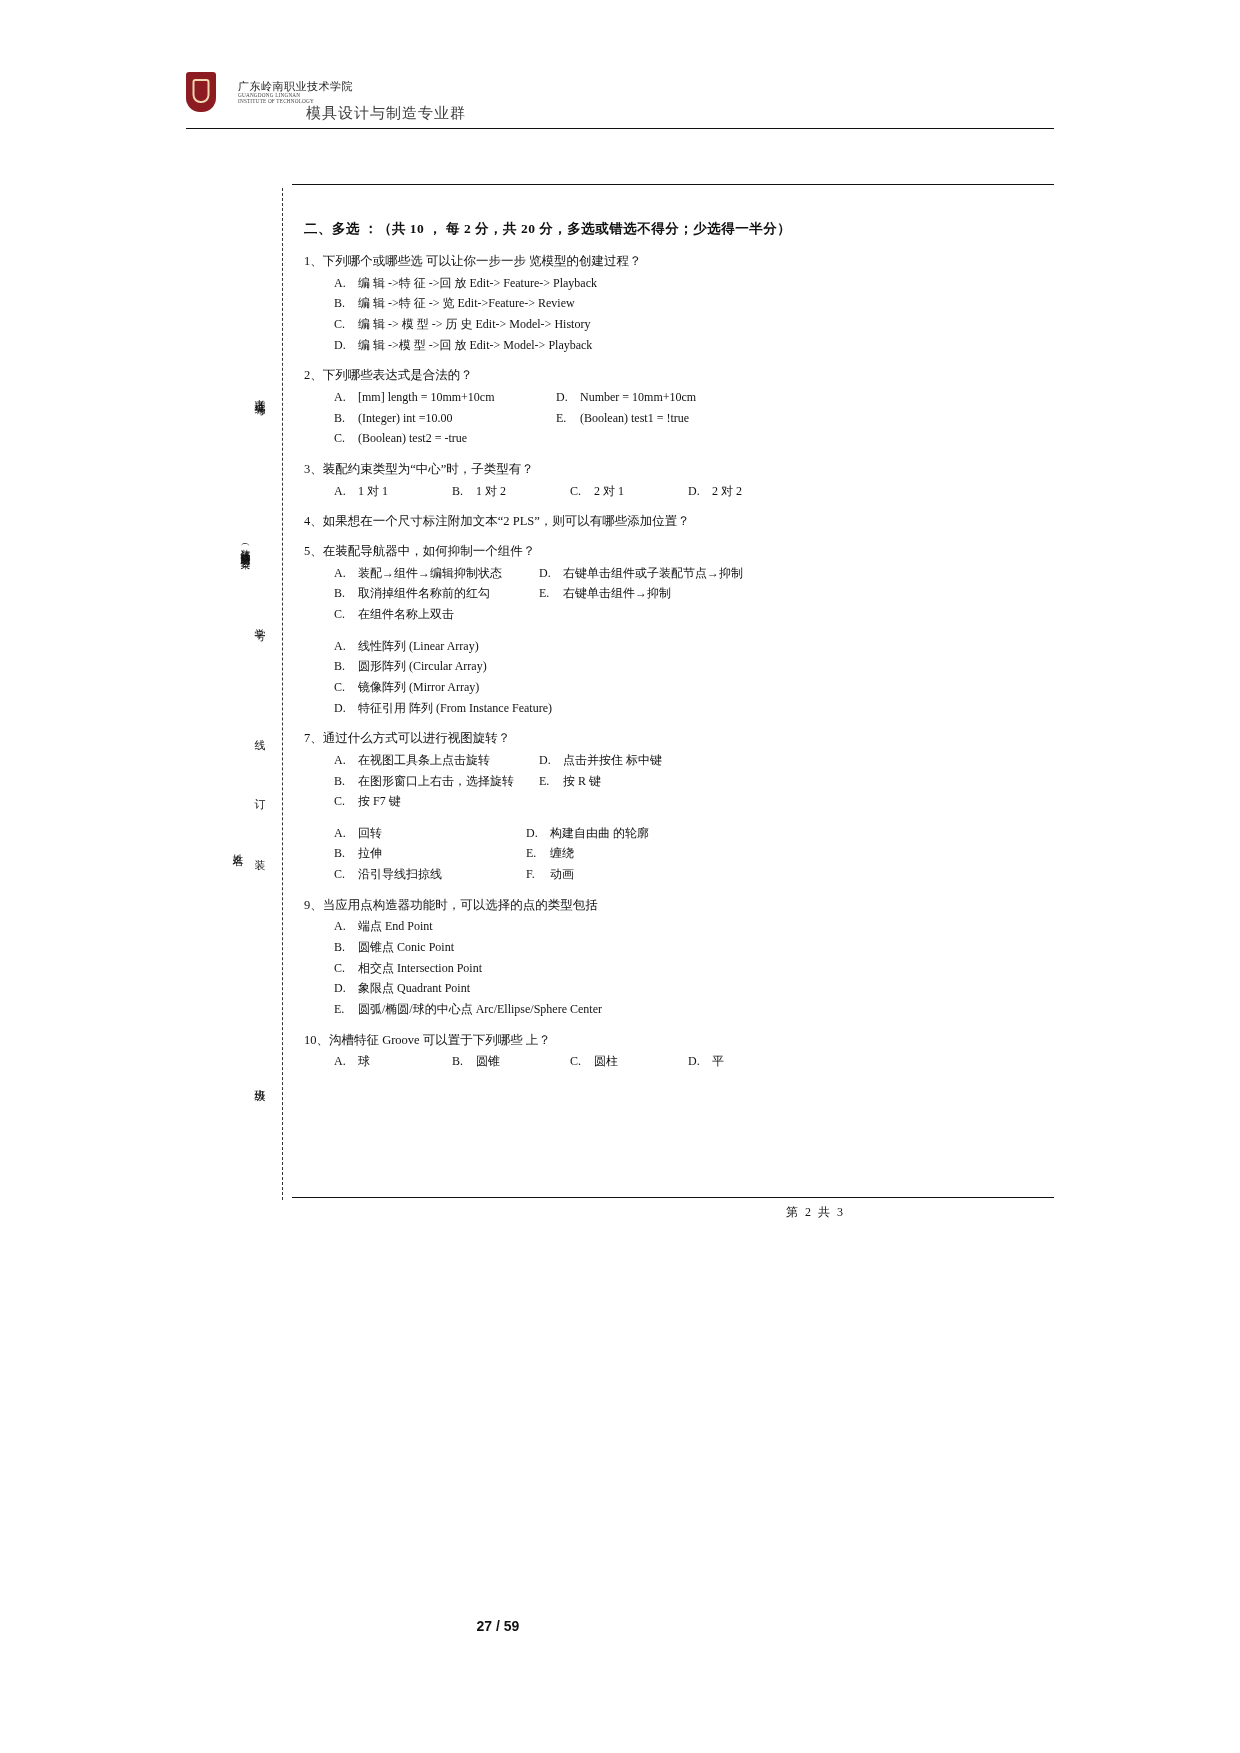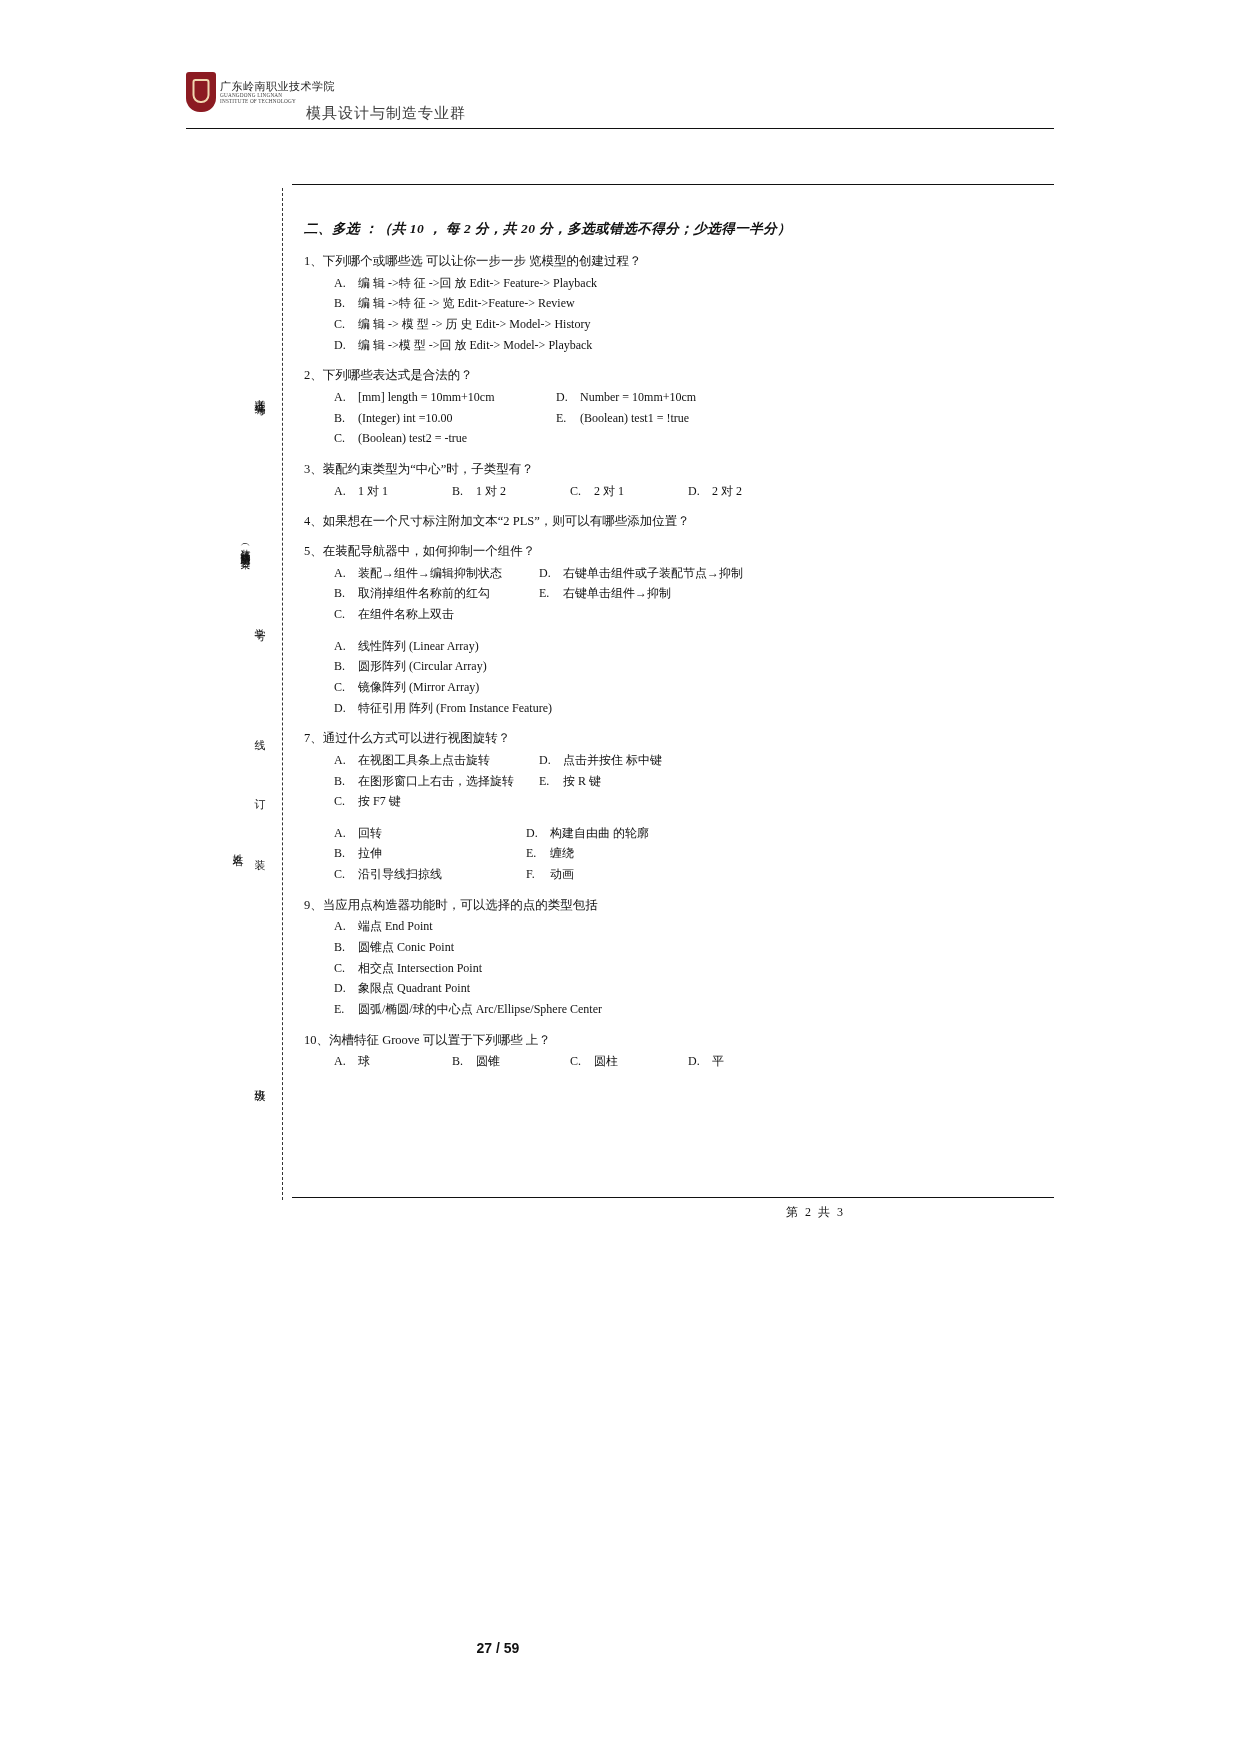--- a/index.html
+++ b/index.html
@@ -22,21 +22,21 @@
     top: 72px;
     width: 868px;
     height: 62px;
   }
   .logo-wrap {
     position: absolute;
     left: 0px;
     top: 0px;
     display: flex;
     align-items: center;
-    gap: 4px;
+    gap: 22px;
   }
   .logo-shield {
     width: 30px;
     height: 40px;
     background: #8c1b22;
     border-radius: 3px 3px 14px 14px;
     position: relative;
     overflow: hidden;
   }
   .logo-shield:after {
@@ -152,21 +152,20 @@
     left: 118px;
     top: 60px;
     width: 740px;
   }
   .section-title {
     font-size: 13.5px;
     font-weight: bold;
     letter-spacing: 0.5px;
     margin-bottom: 14px;
     color: #111;
-    font-style: italic;
   }
   .question {
     margin-bottom: 11px;
   }
   .q-stem {
     font-size: 12.5px;
     line-height: 1.5;
     color: #111;
     margin-bottom: 2px;
   }
@@ -202,21 +201,20 @@
   .page-num {
     position: absolute;
     left: 0;
     top: 1618px;
     width: 996px;
     text-align: center;
     font-size: 14px;
     font-weight: bold;
     font-family: "Liberation Sans", sans-serif;
     color: #111;
-    margin-top: 22px;
   }
 </style>
 </head>
 <body>
 
 <div class="header">
   <div class="logo-wrap">
     <div class="logo-shield"></div>
     <div class="logo-text">
       <span class="logo-cn">广东岭南职业技术学院</span>

